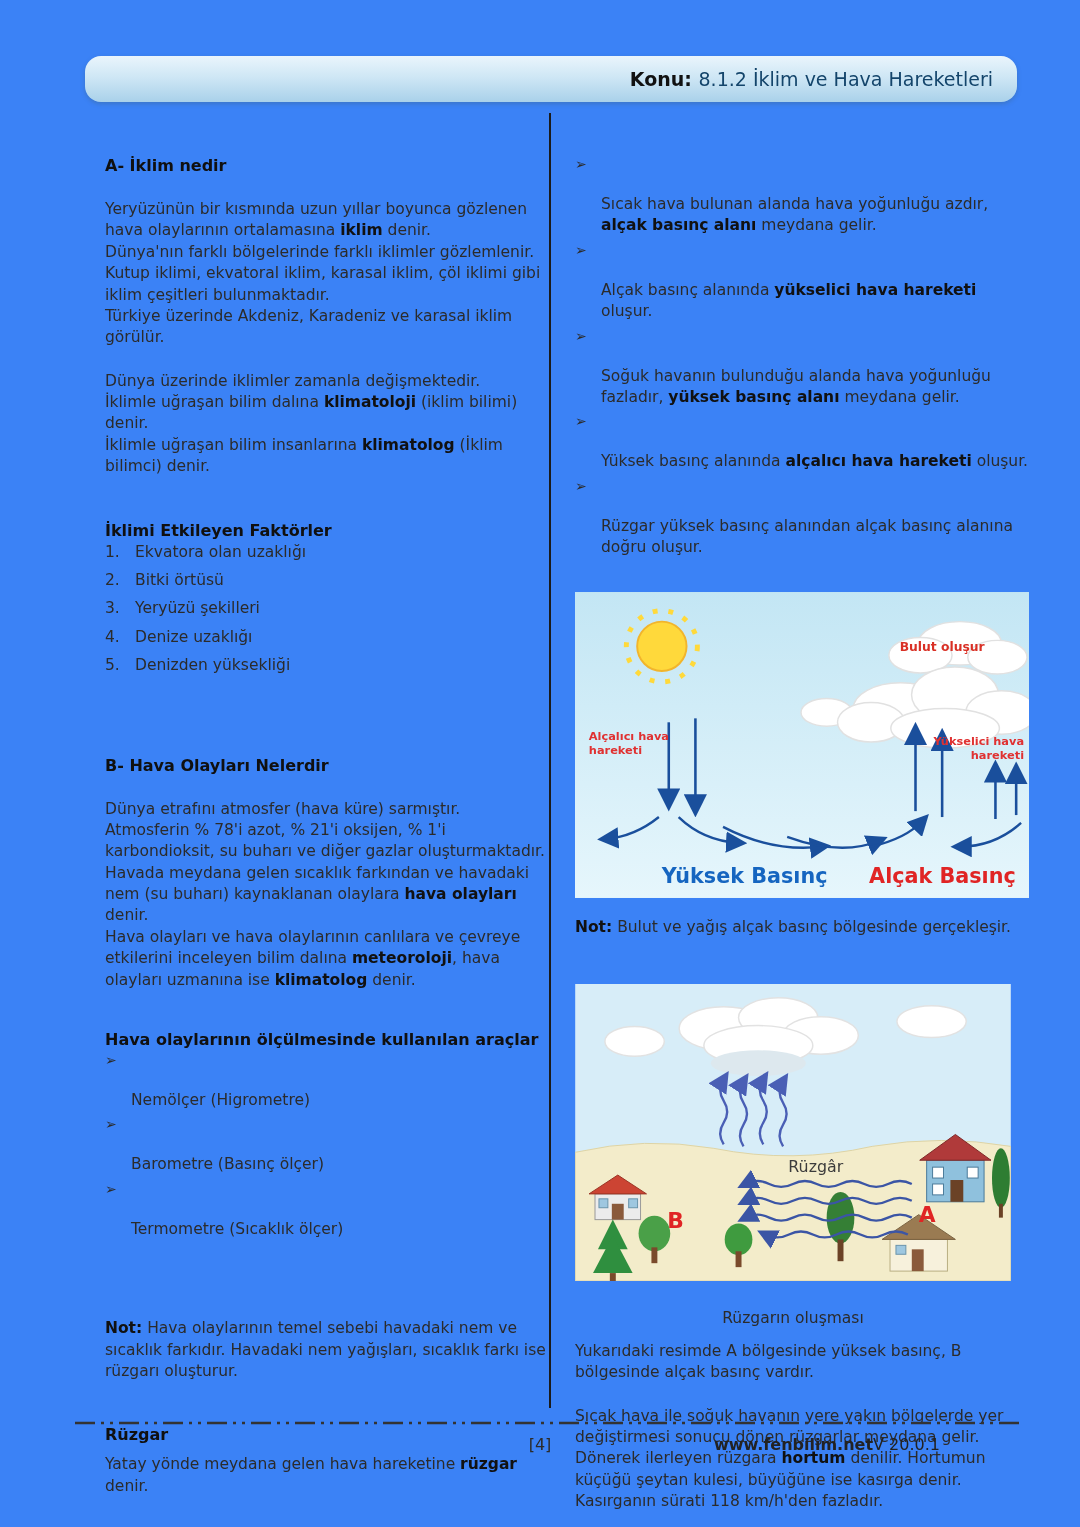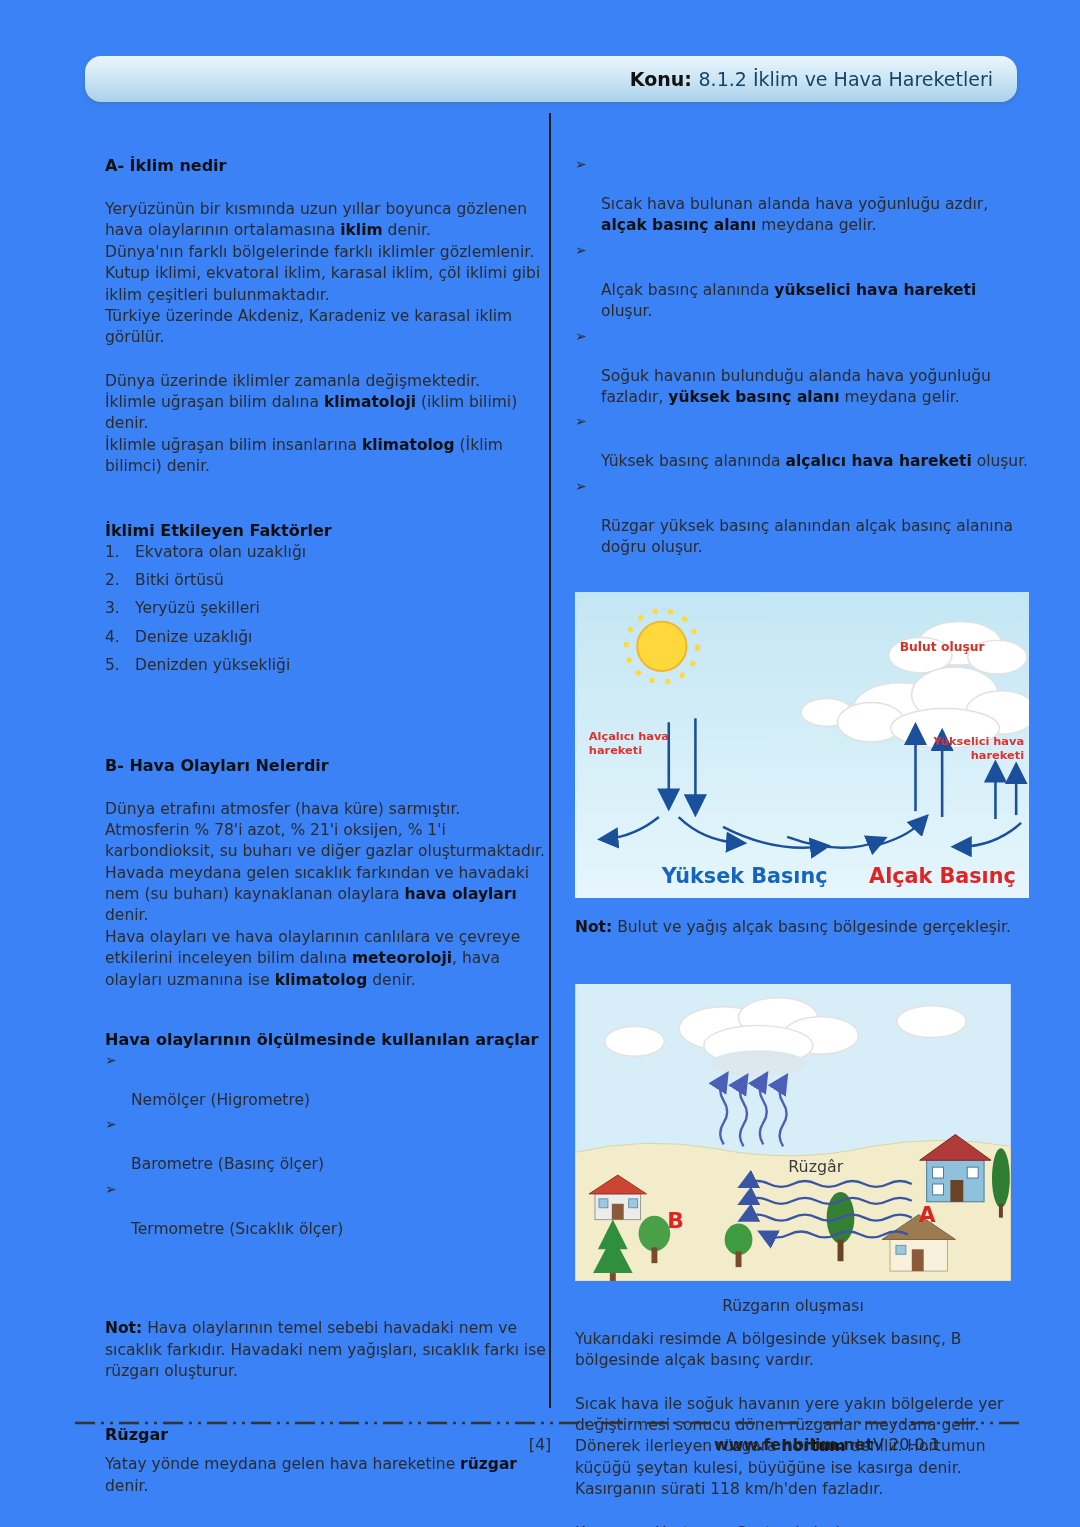--- a/index.html
+++ b/index.html
@@ -16,21 +16,21 @@
   .divider{position:absolute;left:549px;top:113px;width:2px;height:1295px;background:#1b1b1b;}
   .h{font-weight:700;color:#101010;font-size:16px;}
   .p{margin:0;white-space:pre-wrap;}
   .b{font-weight:700;color:#111;}
   ol.factors,ul.tools,ul.rbullets{list-style:none;margin:0;padding:0;}
   .li-row{display:flex;margin-bottom:7px;}
   .li-row .num{width:30px;flex:none;}
   .blt{display:flex;margin-bottom:4px;}
   .blt .mk{width:26px;flex:none;font-size:14px;color:#2b2b2b;}
   .blt .tx{flex:1;white-space:pre-wrap;margin-top:39px;}
-  .cap{text-align:center;margin-top:8px;}
+  .cap{text-align:center;margin-top:20px;}
   .footer-line{position:absolute;left:75px;top:1410px;}
   .footer-row{position:absolute;left:0;top:1434px;width:100%;height:24px;font-size:16px;}
   .pageno{position:absolute;left:50%;transform:translateX(-50%);}
   .site{position:absolute;right:140px;font-weight:700;color:#222;}
   .site .ver{font-weight:400;}
   .mt22{margin-top:22px}.mt30{margin-top:30px}.mt38{margin-top:38px}
   .mt46{margin-top:46px}.mt56{margin-top:78px}.mt20{margin-top:12px}
   .mt12{margin-top:12px}.mt8{margin-top:8px}.mt42{margin-top:42px}
   svg text{font-family:"DejaVu Sans",sans-serif;}
 </style>

